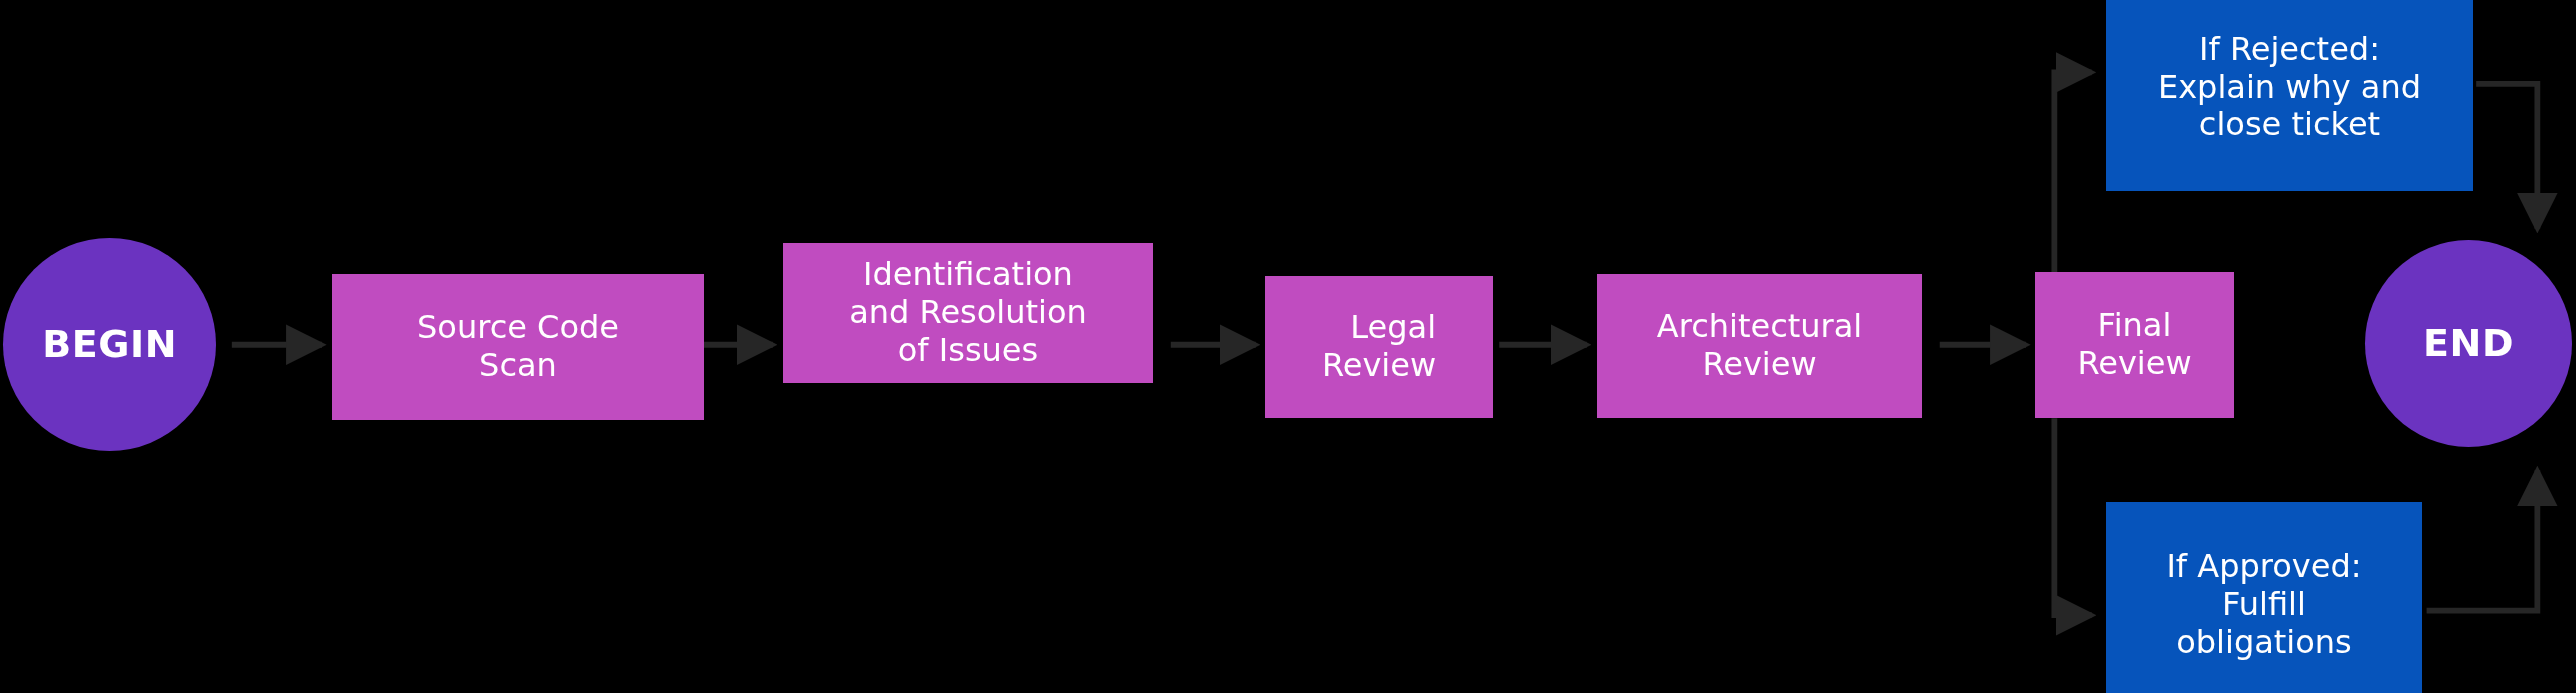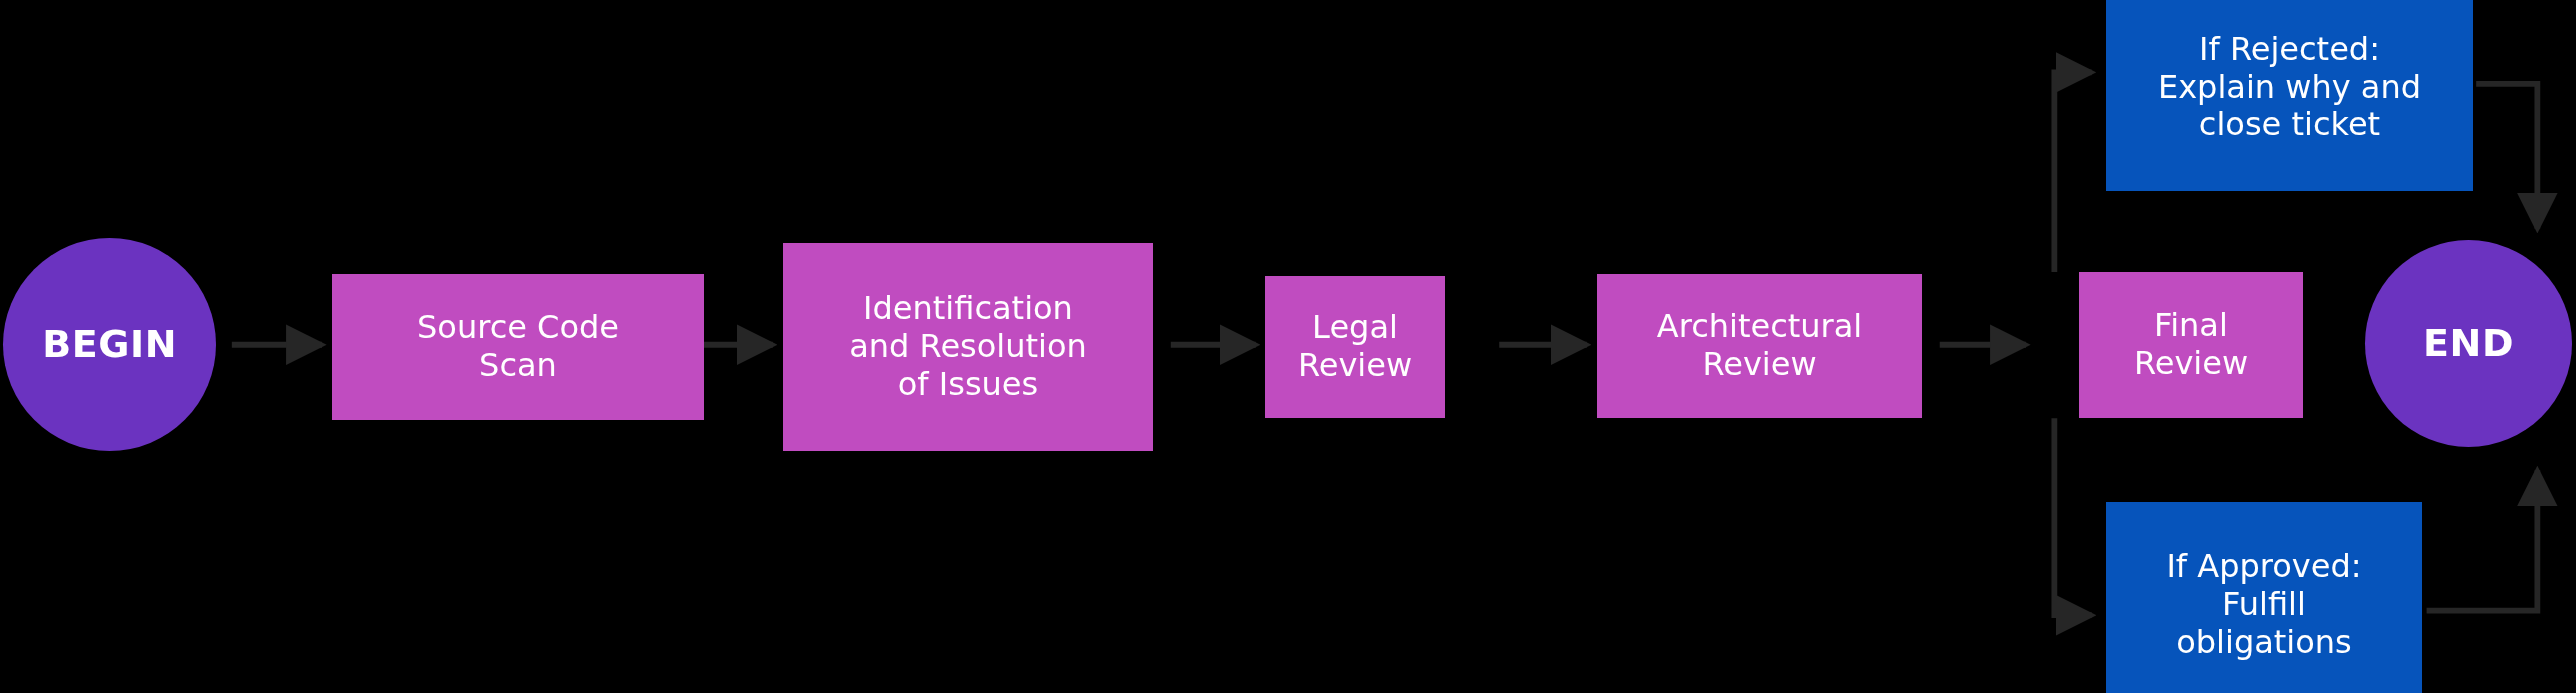--- a/index.html
+++ b/index.html
@@ -64,24 +64,24 @@
   .outcome {
     background: #0654bb;
     font-size: 32px;
     font-weight: 400;
     padding: 2.6px 6.4px;
   }
 
   
   #node-begin   { left: 3.2px;    top: 238px;  width: 213px;  height: 213px; }
   #node-scan    { left: 332px;  top: 274px;  width: 372px;  height: 146px; }
-  #node-ident   { left: 783px; top: 243px;  width: 370px;  height: 208px; }
-  #node-legal   { left: 1265px; top: 276px;  width: 180px;  height: 142px; }
+  #node-ident   { left: 783px; top: 243px;  width: 370px;  height: 140px; }
+  #node-legal   { left: 1265px; top: 276px;  width: 228px;  height: 142px; text-align: right; }
   #node-arch    { left: 1597px; top: 274px;  width: 325px;  height: 144px; }
-  #node-final   { left: 2035px; top: 272px;  width: 224px;  height: 146px; margin-left: 44px; }
+  #node-final   { left: 2035px; top: 272px;  width: 199px;  height: 146px; }
   #node-end     { left: 2365px; top: 240px;  width: 207px;  height: 207px; }
   #node-reject  { left: 2106px; top: -15.5px;  width: 367px;  height: 206px; }
   #node-approve { left: 2106px; top: 502px;  width: 316px;  height: 206px; }
 </style>
 </head>
 <body>
 
 <div id="canvas">
 
   <svg id="edge-layer" viewBox="0 0 4000 1077" width="2576" height="694" xmlns="http://www.w3.org/2000/svg">

